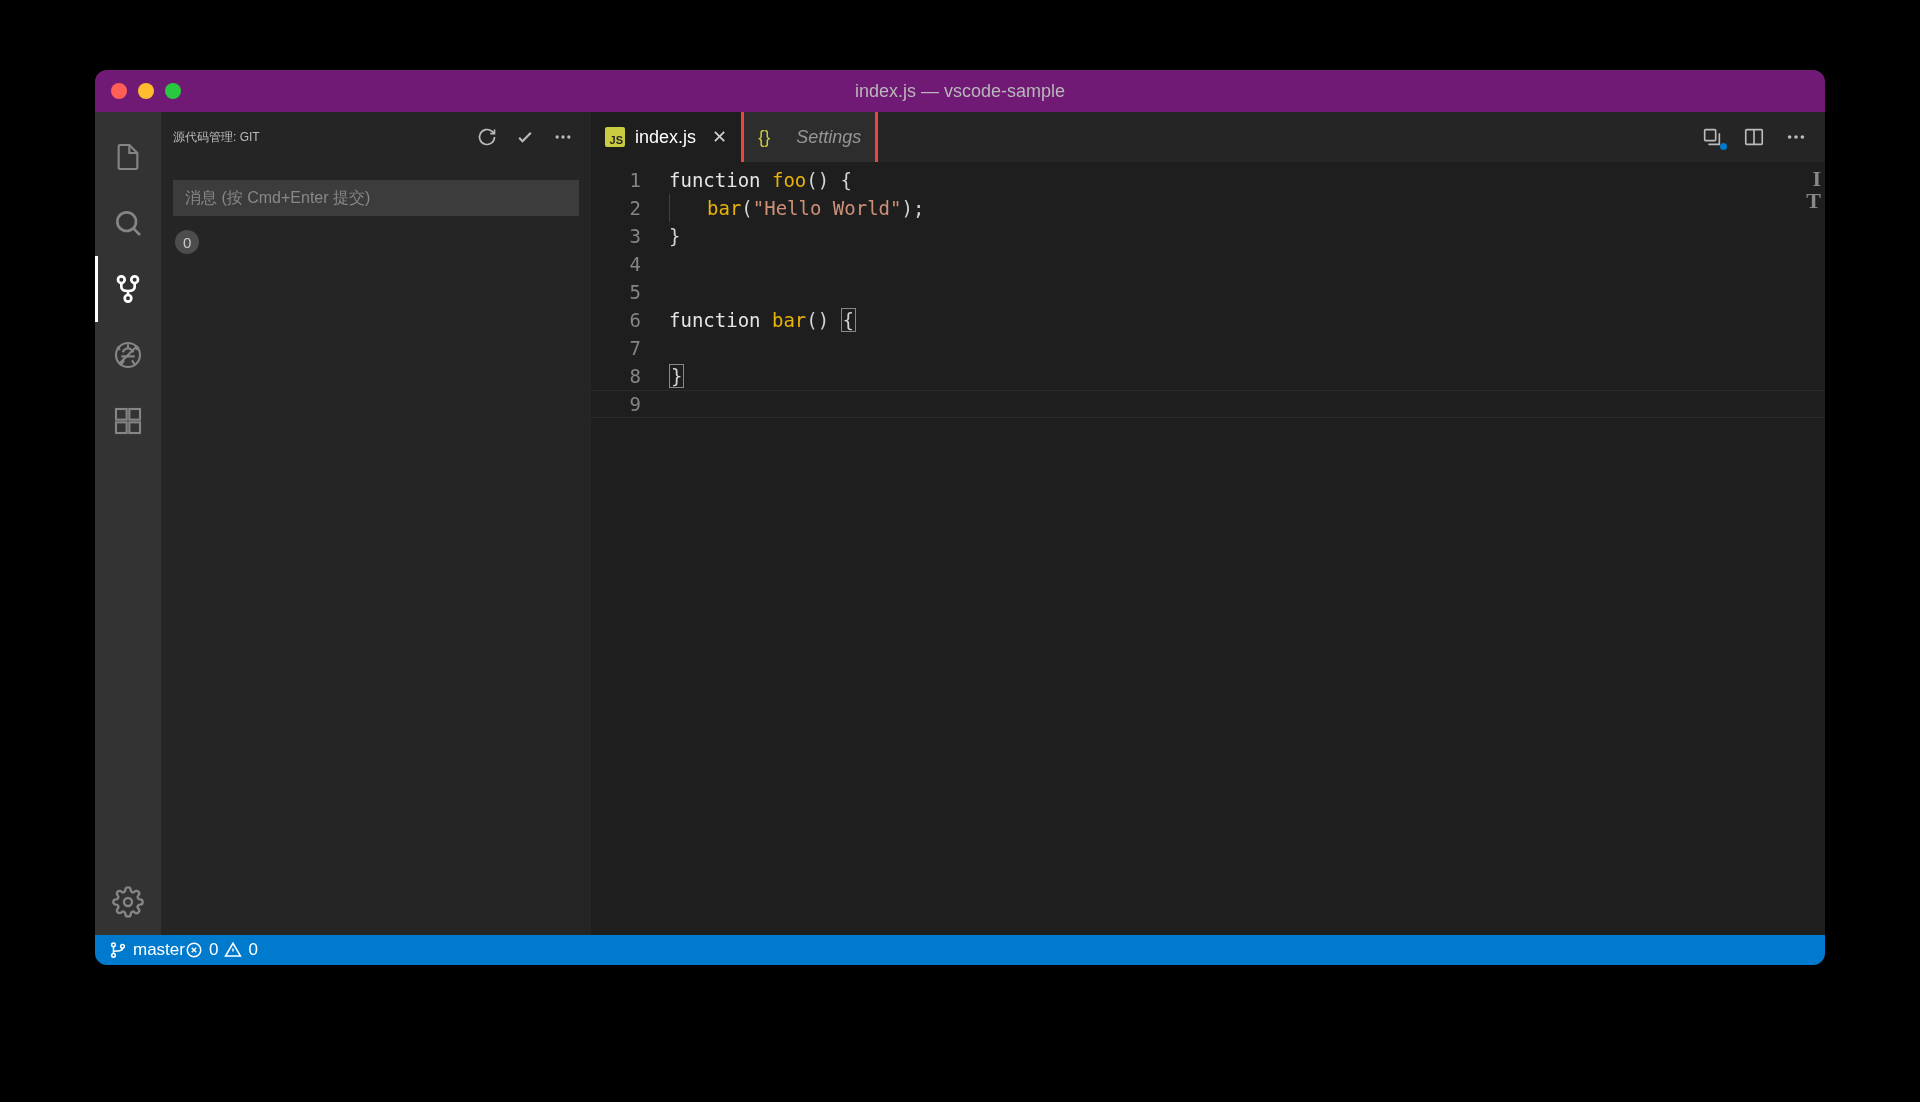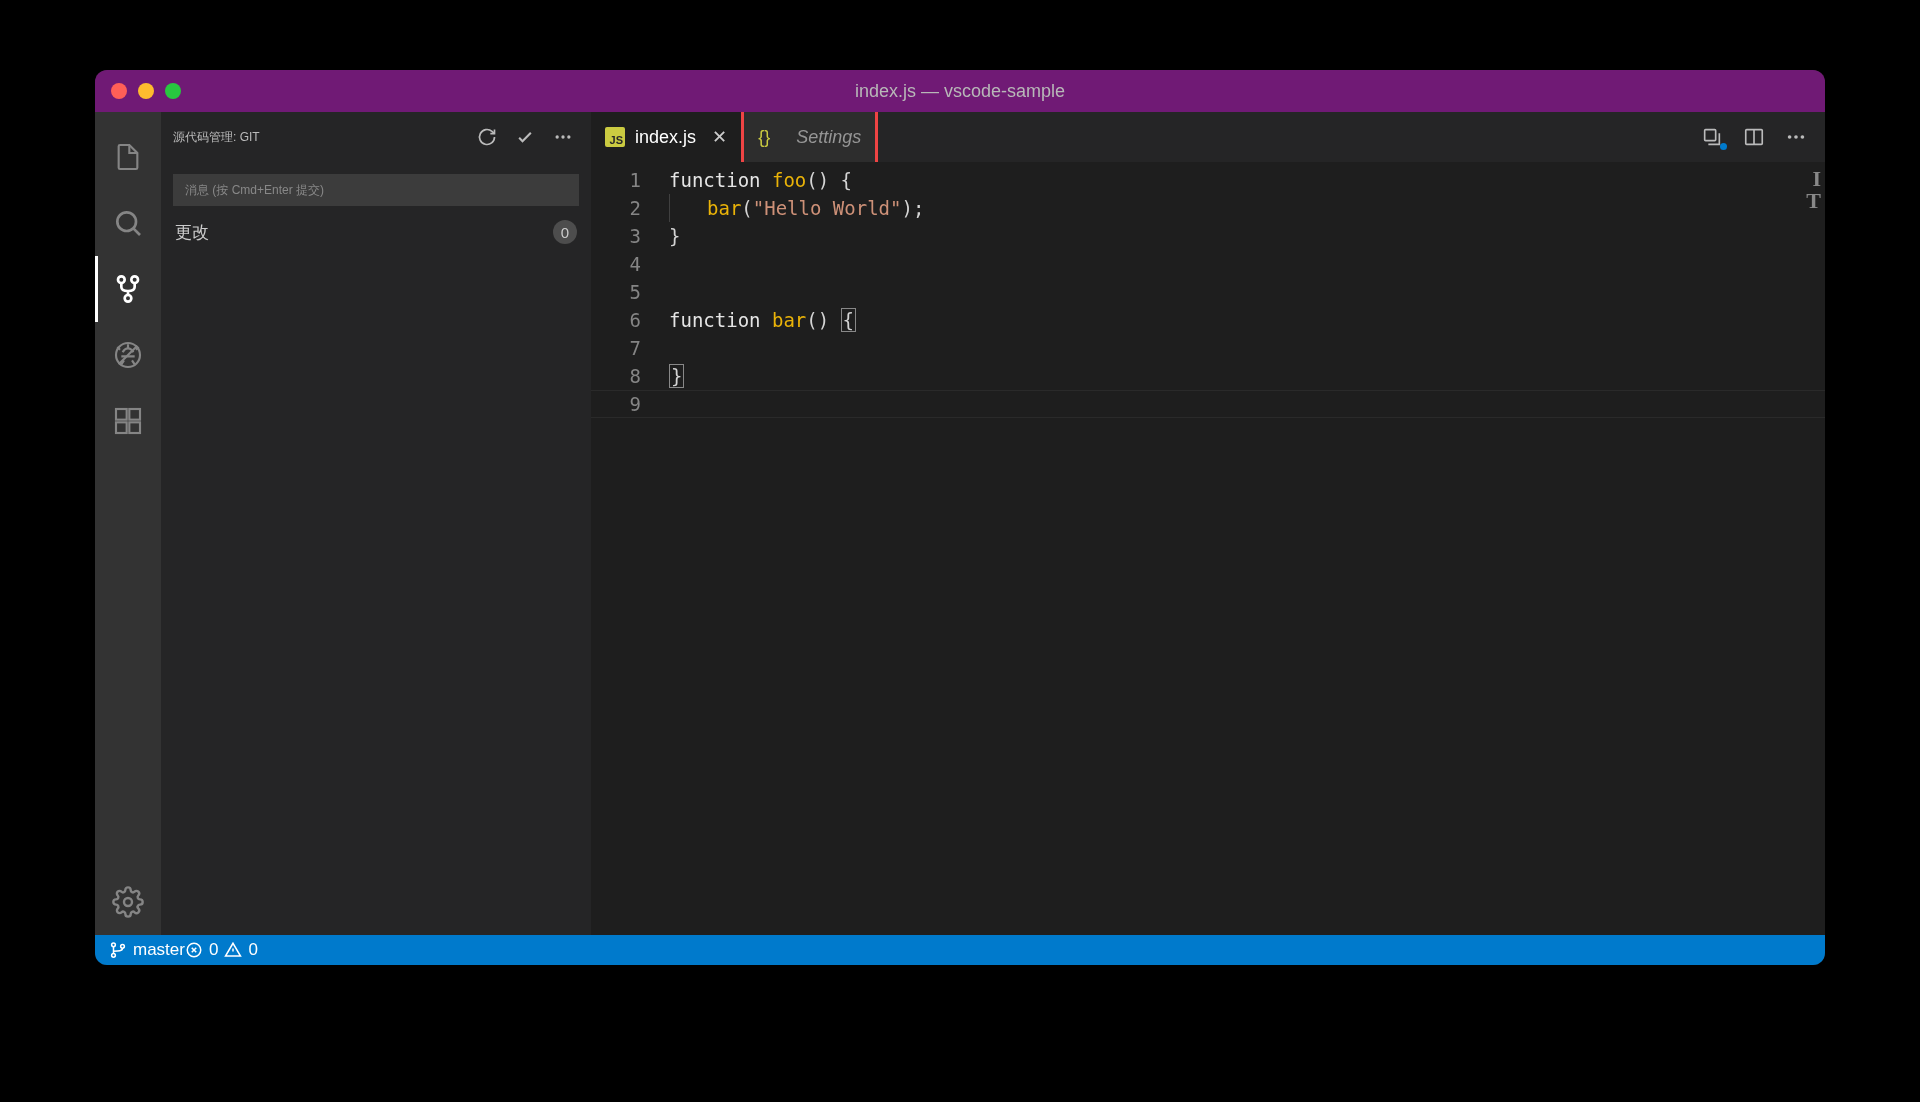--- a/index.html
+++ b/index.html
@@ -108,25 +108,25 @@
   align-items: center;
 }
 .sidebar-action {
   color: #bbb;
   cursor: pointer;
   display: flex;
   align-items: center;
 }
 .sidebar-action svg { width: 20px; height: 20px; }
 .commit-input {
-  margin: 12px 12px 8px 12px;
+  margin: 18px 12px 8px 12px;
   background: #3c3c3c;
   border: none;
   color: #ccc;
-  font-size: 12px;
+  font-size: 16px;
   padding: 9px 12px;
   outline: none;
 }
 .commit-input::placeholder { color: #888; }
 .changes-row {
   display: flex;
   align-items: center;
   padding: 6px 14px;
   color: #ccc;
   font-size: 17px;
@@ -365,21 +365,20 @@
             <svg viewBox="0 0 24 24" fill="currentColor">
                 <circle cx="5" cy="12" r="2"></circle>
                 <circle cx="12" cy="12" r="2"></circle>
                 <circle cx="19" cy="12" r="2"></circle>
               </svg>
           </div>
         </div>
       </div>
       <input class="commit-input" placeholder="消息 (按 Cmd+Enter 提交)" style="">
       <div class="changes-row">
-        <div class="changes-label">更改</div>
         <div class="changes-count">0</div>
       </div>
     </div>
 
     <div class="editor-area">
       <div class="tabs-row">
         <div class="tab active">
           <span class="tab-icon">
               <span class="js-icon">JS</span>
             </span>

